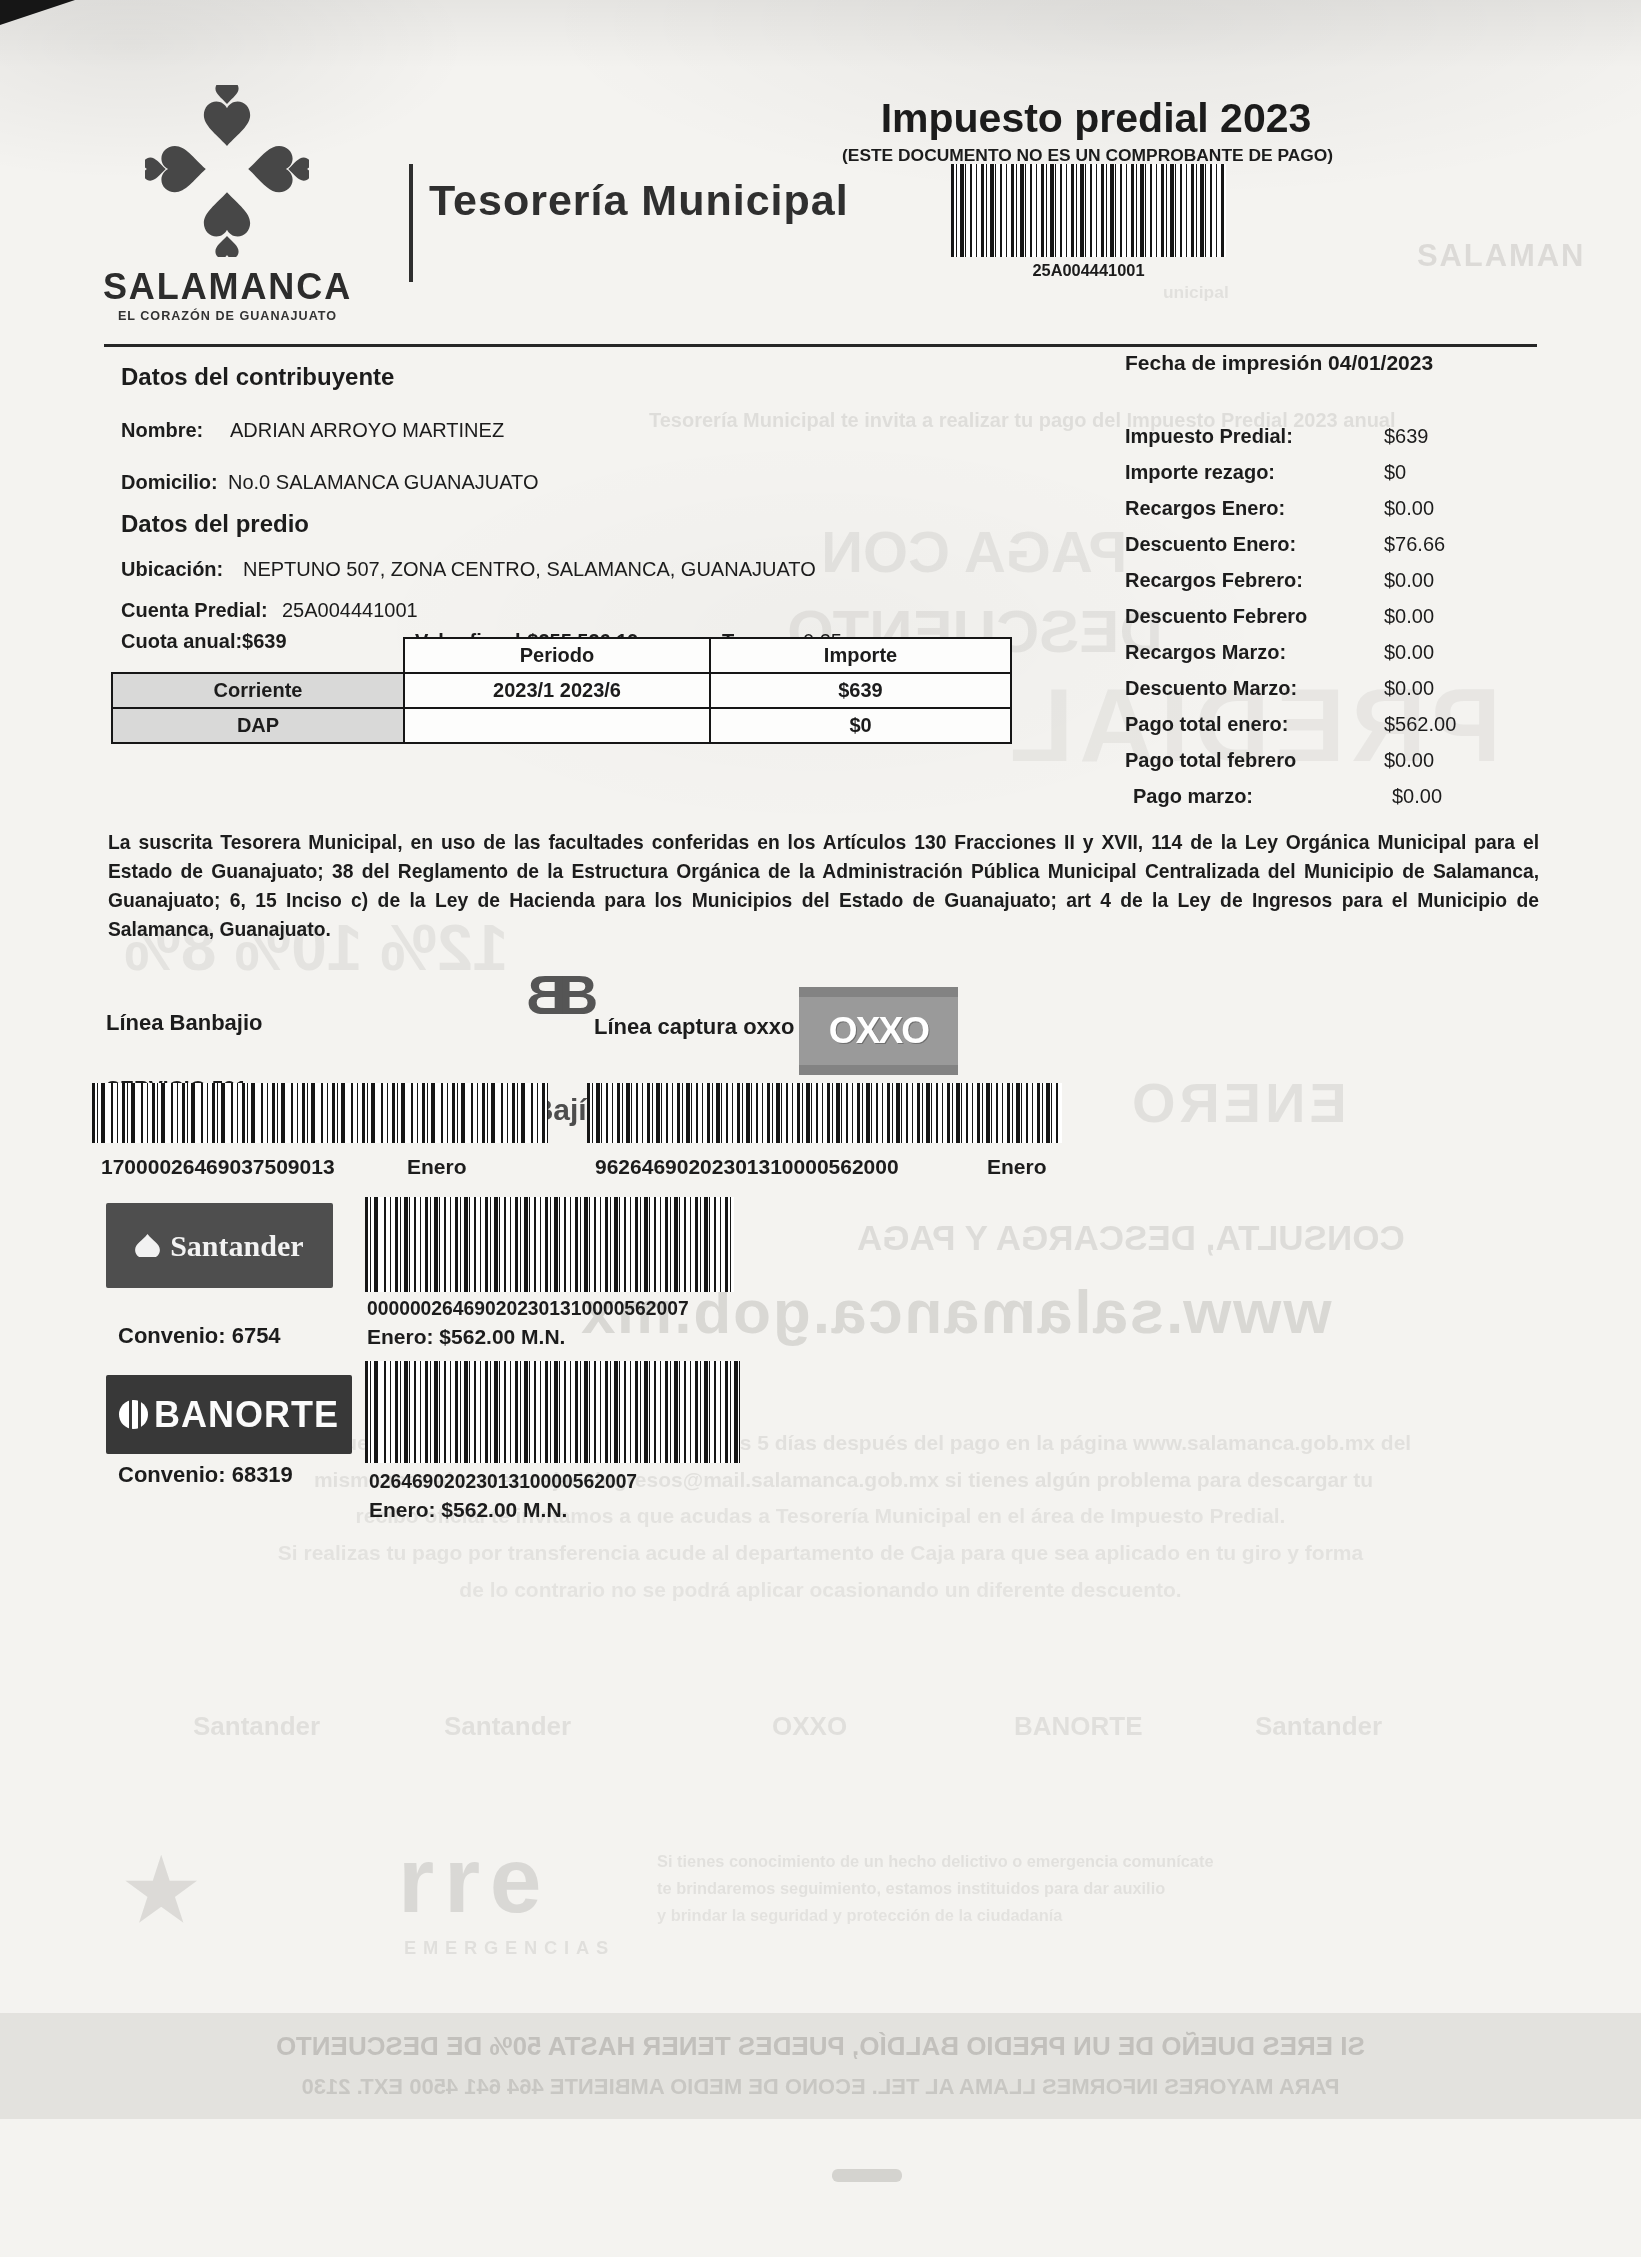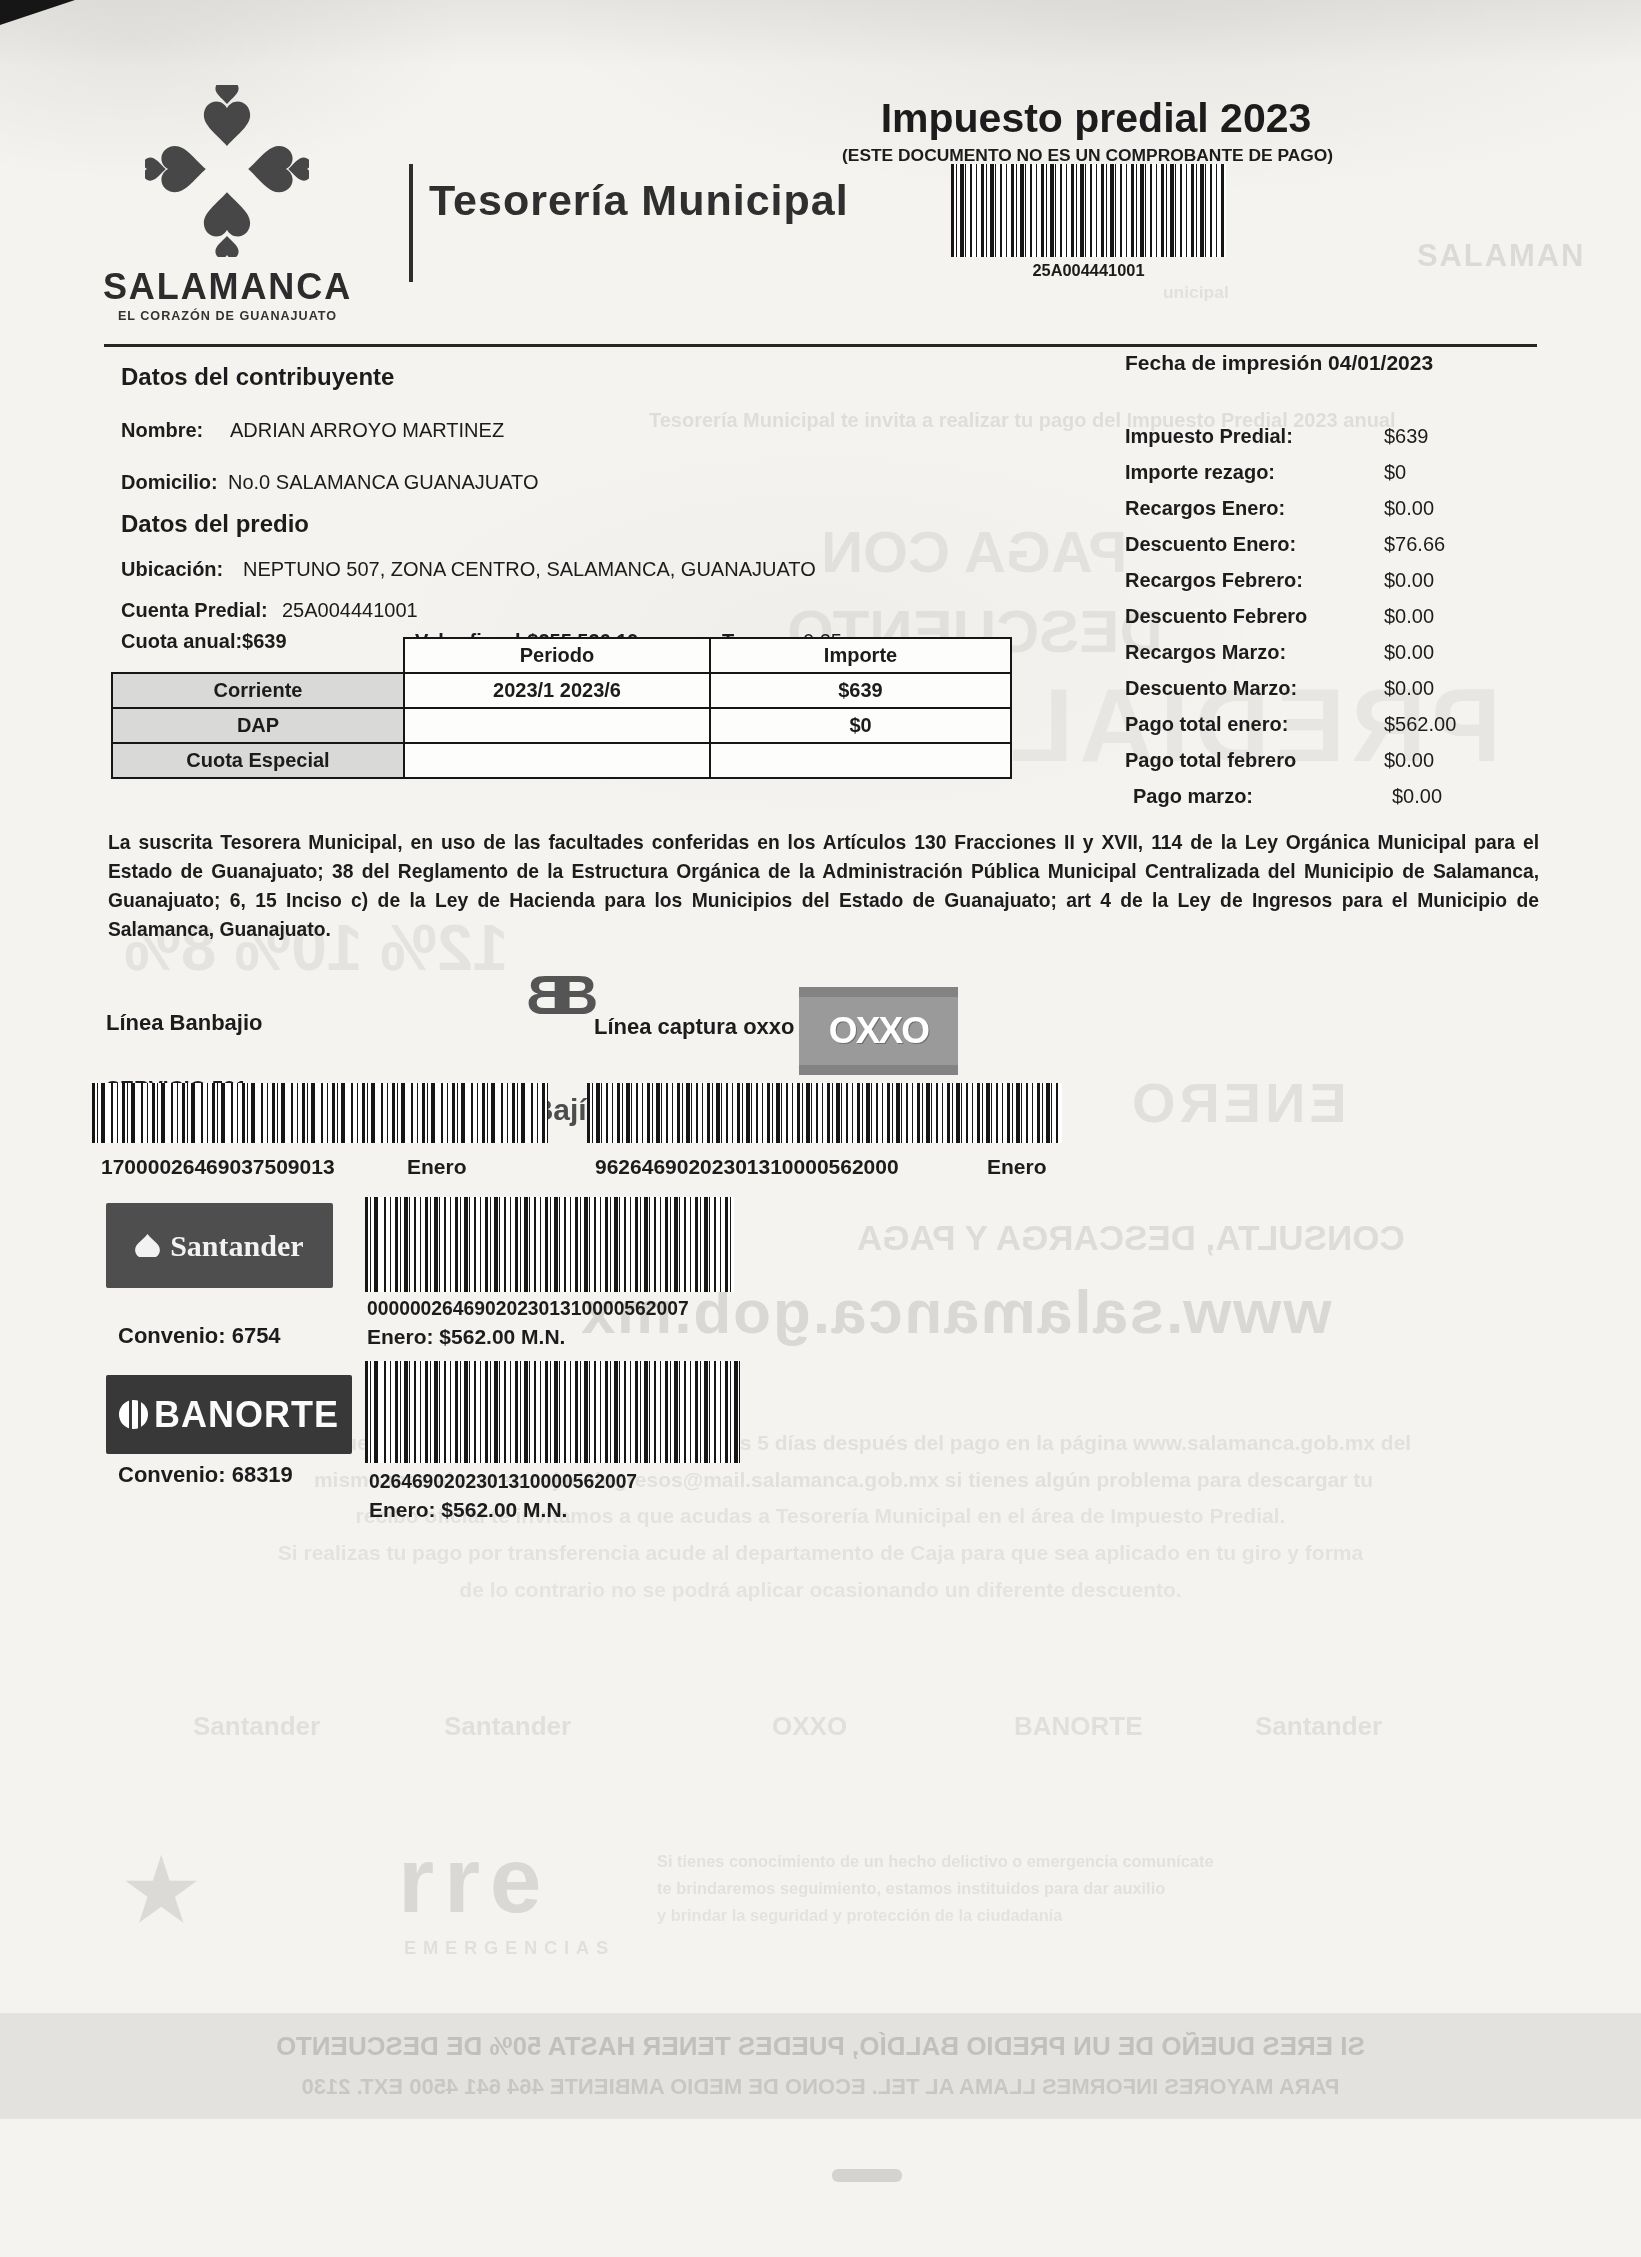--- a/index.html
+++ b/index.html
@@ -204,25 +204,20 @@
     <tr>
       <td class="lbl">Corriente</td>
       <td class="c2">2023/1 2023/6</td>
       <td class="c3">$639</td>
     </tr>
     <tr>
       <td class="lbl">DAP</td>
       <td class="c2"></td>
       <td class="c3">$0</td>
     </tr>
-    <tr>
-      <td class="lbl">Cuota Especial</td>
-      <td class="c2"></td>
-      <td class="c3"></td>
-    </tr>
   </tbody>
     </table>
 
   <div class="abs b" style="left:108px;top:828px;width:1431px;font-size:19.3px;line-height:29px;text-align:justify;">La suscrita Tesorera Municipal, en uso de las facultades conferidas en los Artículos 130 Fracciones II y XVII, 114 de la Ley Orgánica Municipal para el Estado de Guanajuato; 38 del Reglamento de la Estructura Orgánica de la Administración Pública Municipal Centralizada del Municipio de Salamanca, Guanajuato; 6, 15 Inciso c) de la Ley de Hacienda para los Municipios del Estado de Guanajuato; art 4 de la Ley de Ingresos para el Municipio de Salamanca, Guanajuato.</div>
 
   <div class="abs b nw" style="left:106px;top:1010px;font-size:22px;">Línea Banbajio</div>
   <div class="bb-mark">
       <span class="bb-rev">B</span>
       <span>B</span>
     </div>

